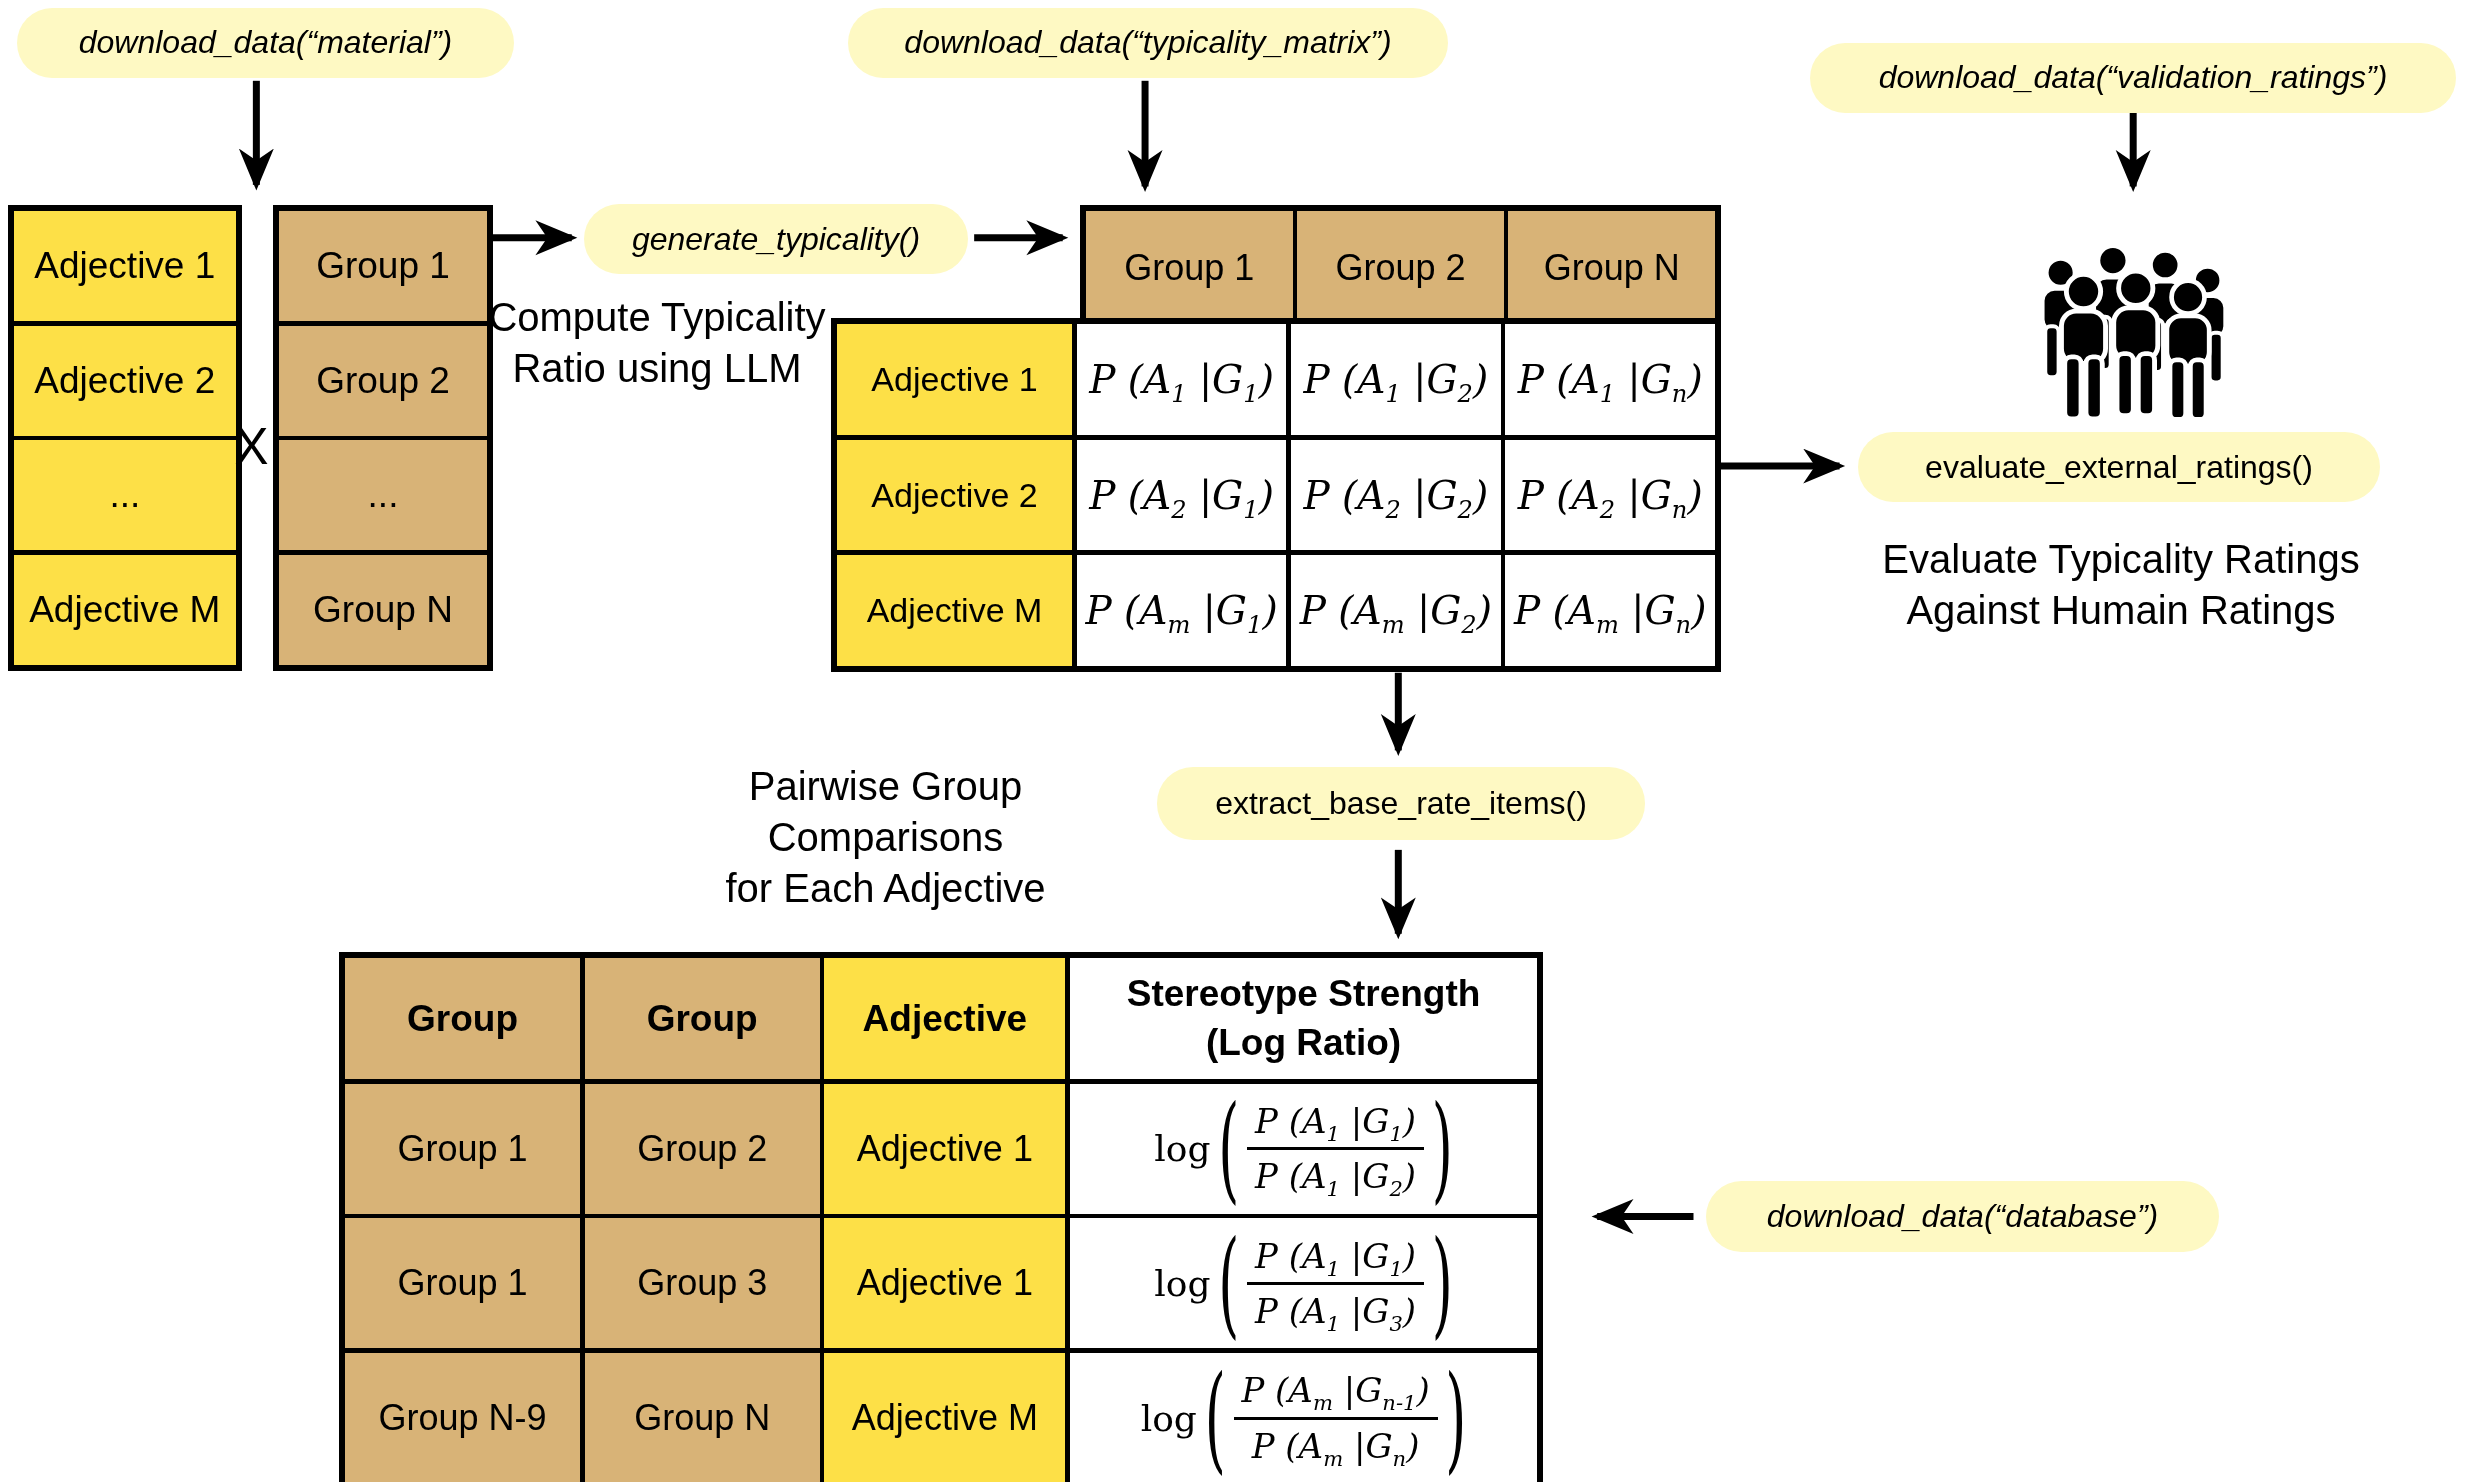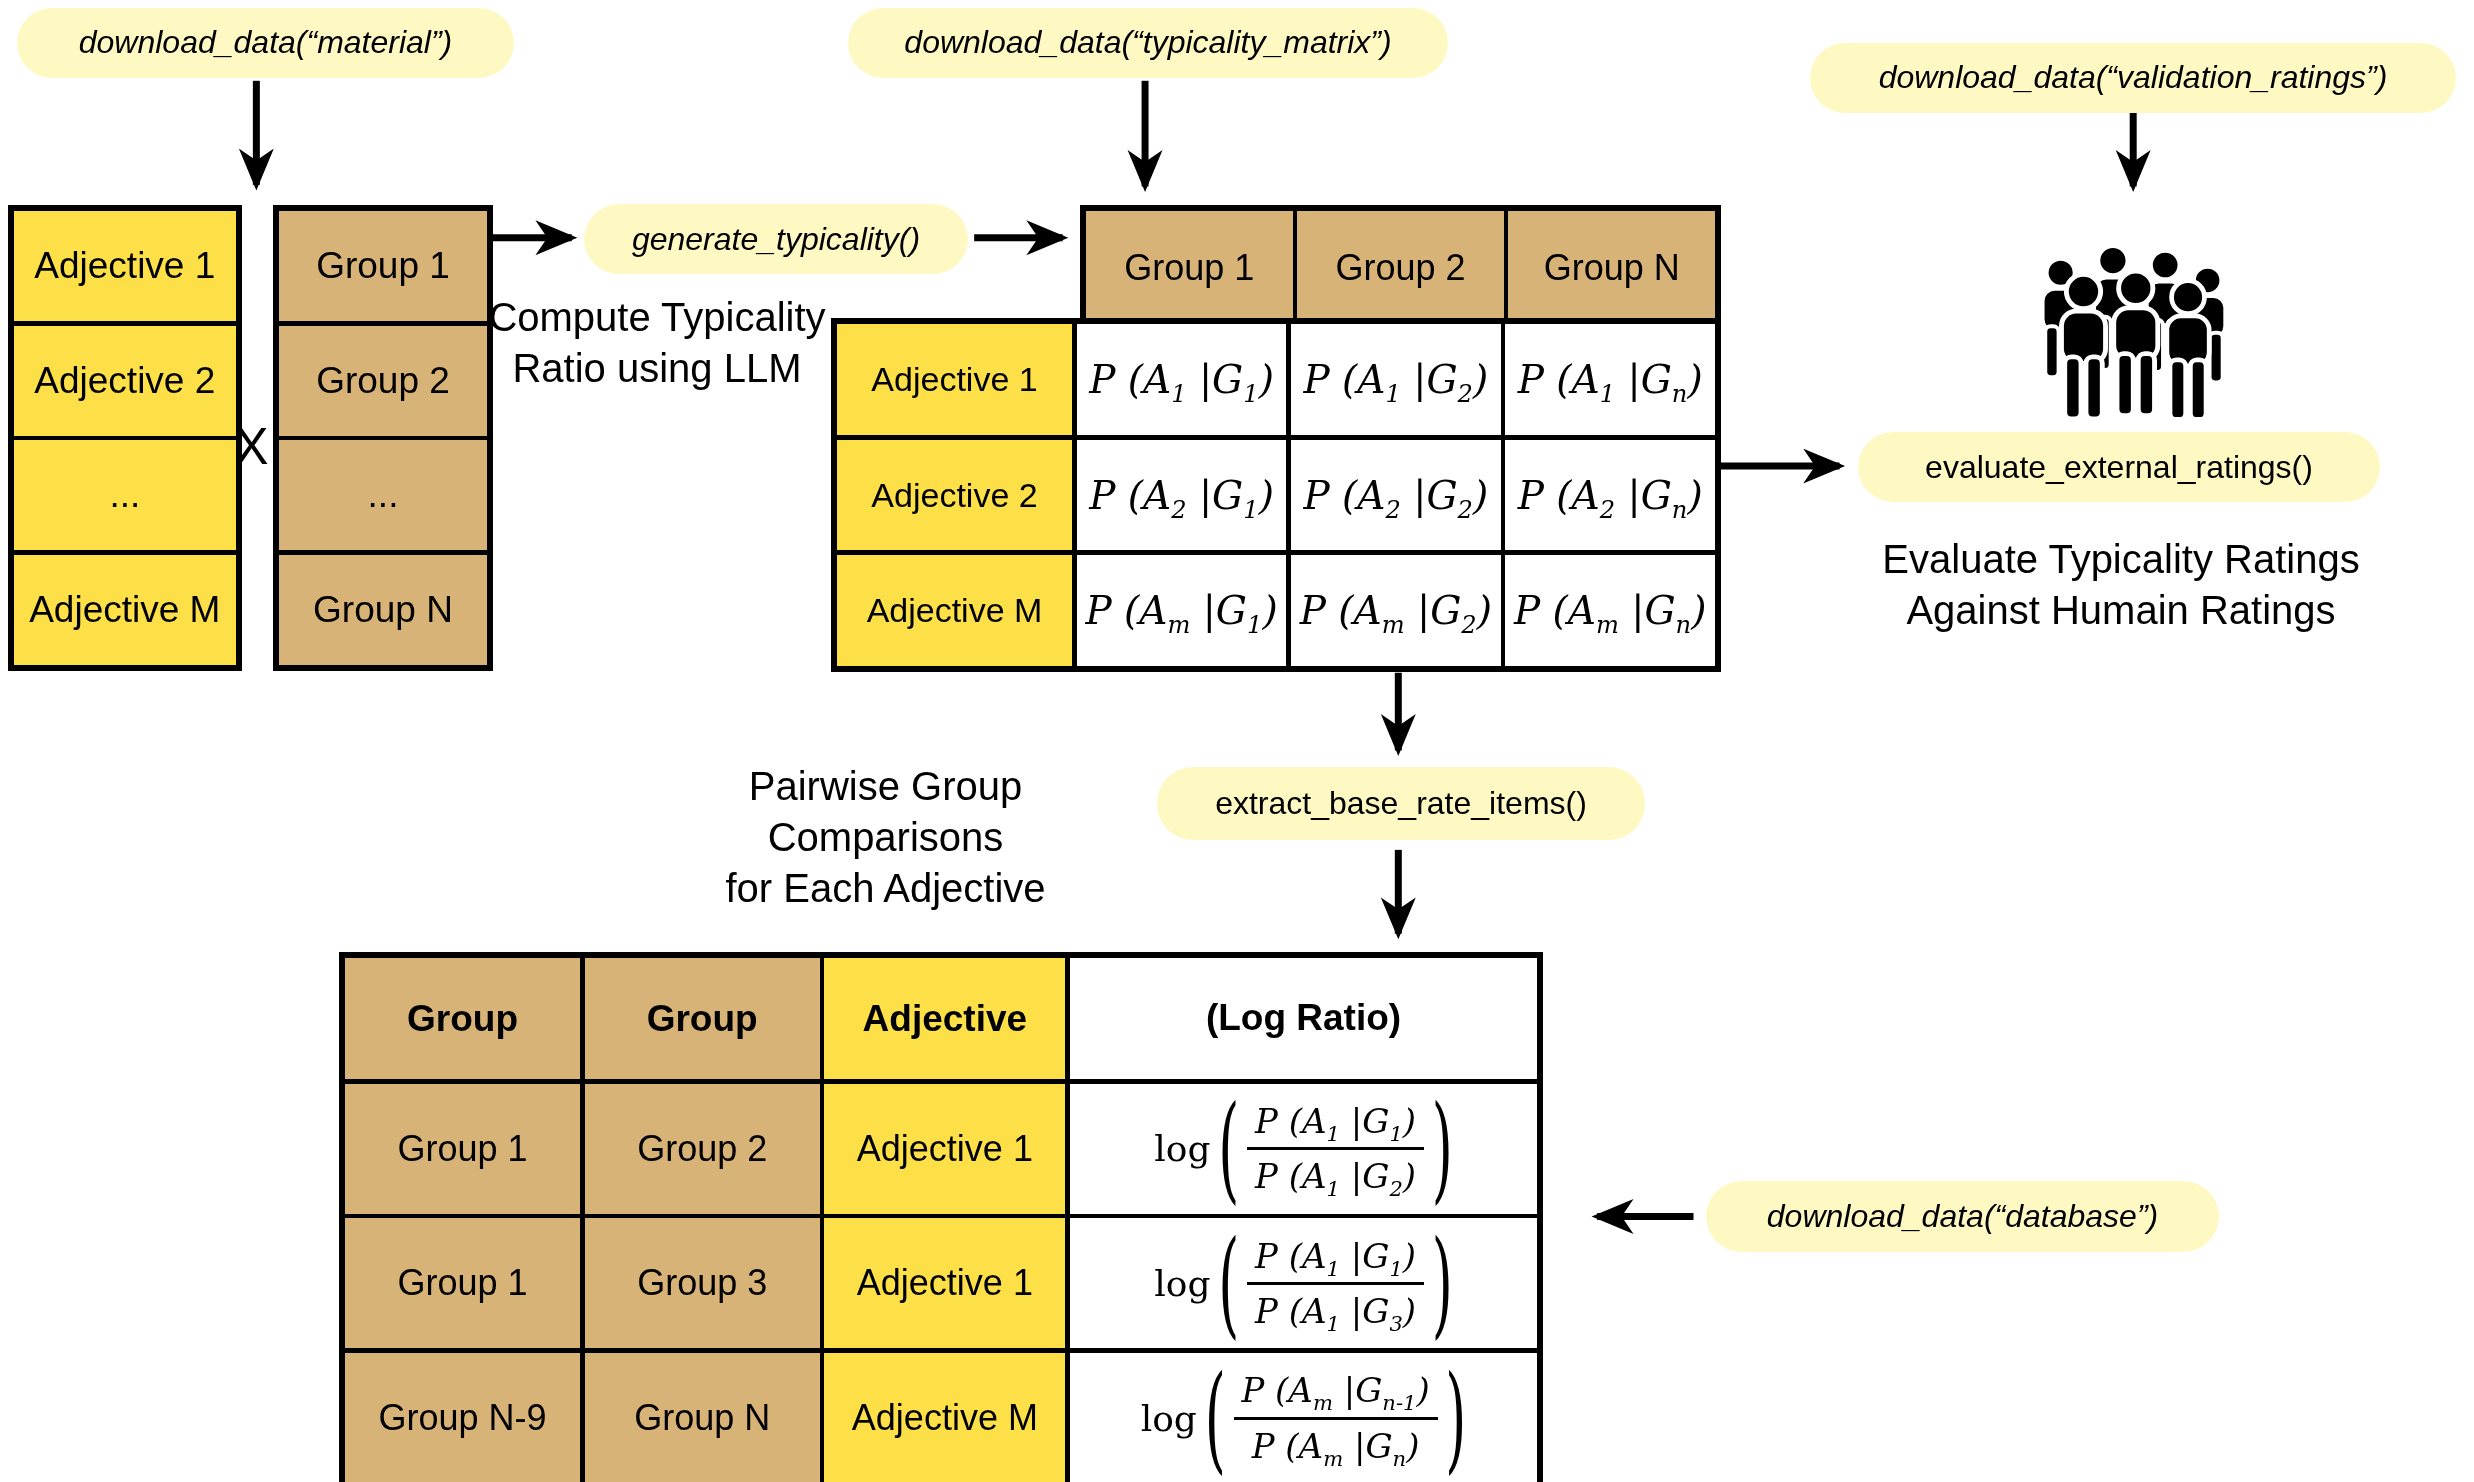--- a/index.html
+++ b/index.html
@@ -187,20 +187,21 @@
   <div class="caption" style="left:660px;top:761px;width:451px;">
     <div>Pairwise Group Comparisons</div>
     <div>for Each Adjective</div>
   </div>
 
   <div class="grid btable" style="left:339px;top:952px;width:1192px;height:525px;grid-template-columns:235px 235px 241px 1fr;grid-template-rows:121px repeat(3,1fr);">
     <div class="cell tan hd">Group</div>
     <div class="cell tan hd">Group</div>
     <div class="cell blue hd">Adjective</div>
     <div class="cell white hd strength-hd">
+      <div>Stereotype Strength</div>
       <div>(Log Ratio)</div>
     </div>
 
     <div class="cell tan">Group 1</div>
     <div class="cell tan">Group 2</div>
     <div class="cell blue">Adjective 1</div>
     <div class="cell white frac-cell">
       <span class="mlog">log</span>
       <span class="paren"></span>
       <span class="frac">

